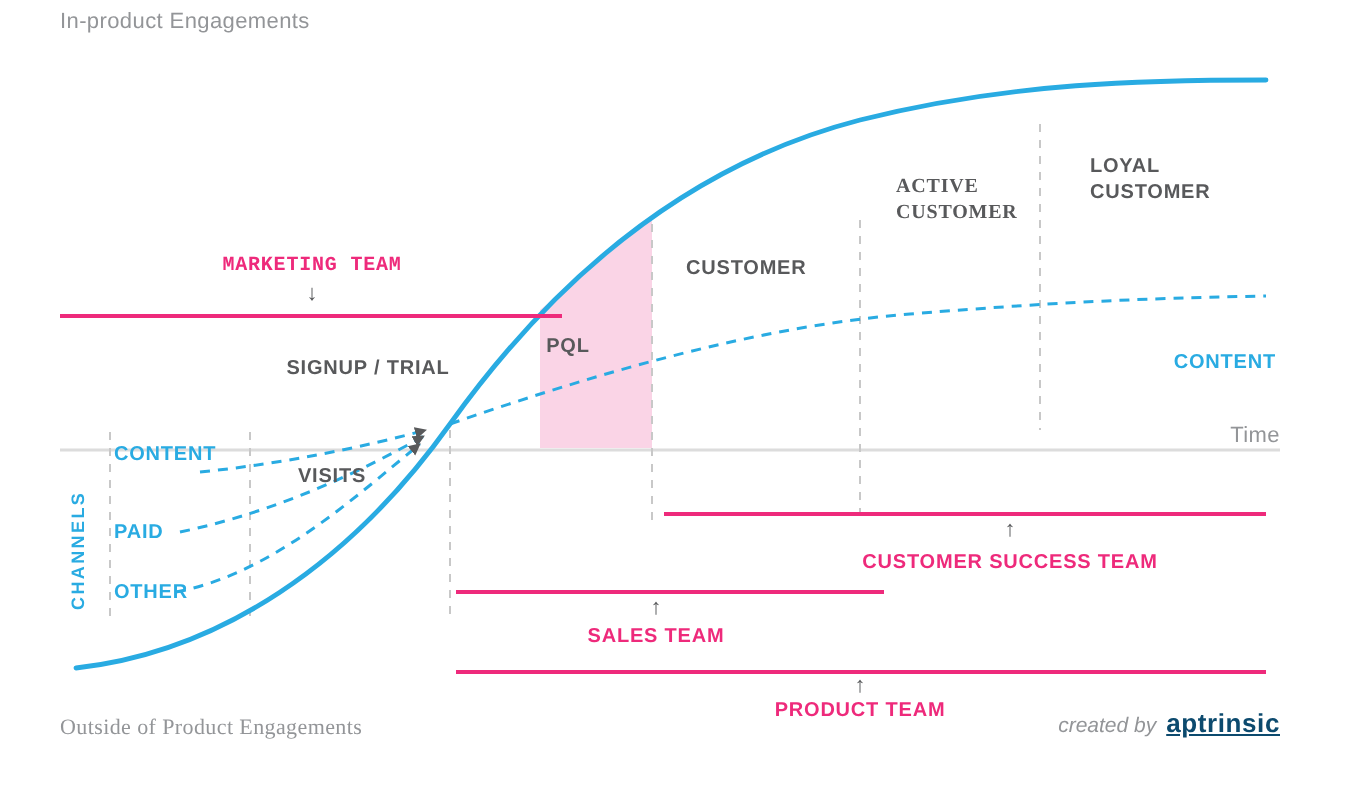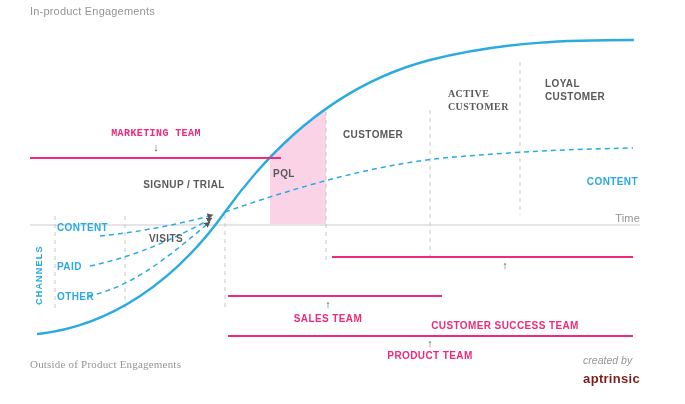--- a/index.html
+++ b/index.html
@@ -67,24 +67,23 @@
     letter-spacing: 1.2px;
   }
 
   .credit {
     position: absolute;
     right: 45px;
     top: 354px;
     display: flex;
     align-items: baseline;
     gap: 5px;
-    flex-direction: column;
   }
   .credit .prefix { font-style: italic; font-size: 10.5px; color: var(--text-gray, #939598); }
-  .credit .brand  { font-size: 13px; font-weight: bold; color: #7f1d1d; letter-spacing: .3px; }
+  .credit .brand  { font-size: 13px; font-weight: bold; color: #0c4a6e; letter-spacing: .3px; text-decoration: underline; }
 </style>
 </head>
 <body>
 
 <div class="canvas">
 
   <svg class="layer" width="685" height="404" viewBox="0 0 685 404">
     <defs>
       <marker id="ah" markerWidth="7" markerHeight="7" refX="5.5" refY="3.5" orient="auto" markerUnits="userSpaceOnUse">
         <path d="M0,0.5 L6,3.5 L0,6.5 Z" fill="#58595b"></path>
@@ -117,21 +116,21 @@
   </svg>
 
   <div class="meta" style="left:30px; top:5px;">In-product Engagements</div>
   <div class="meta" style="left:30px; top:358px;font-family:Liberation Serif, serif;">Outside of Product Engagements</div>
   <div class="meta" style="right:45px; top:212px;">Time</div>
 
   <div class="lbl pink center" style="left:156px; top:128px;font-family:Liberation Mono, monospace;">MARKETING TEAM</div>
   <div class="arrow" style="left:156px; top:142px;">↓</div>
 
   <div class="arrow" style="left:505px; top:260px;">↑</div>
-  <div class="lbl pink center" style="left:505px; top:276px;margin-top:44px;">CUSTOMER SUCCESS TEAM</div>
+  <div class="lbl pink center" style="left:505px; top:276px;">CUSTOMER SUCCESS TEAM</div>
 
   <div class="arrow" style="left:328px; top:299px;">↑</div>
   <div class="lbl pink center" style="left:328px; top:313px;">SALES TEAM</div>
 
   <div class="arrow" style="left:430px; top:338px;">↑</div>
   <div class="lbl pink center" style="left:430px; top:350px;">PRODUCT TEAM</div>
 
   <div class="lbl center" style="left:184px; top:179px;">SIGNUP / TRIAL</div>
   <div class="lbl center" style="left:284px; top:168px;">PQL</div>
   <div class="lbl" style="left:343px; top:129px;">CUSTOMER</div>

